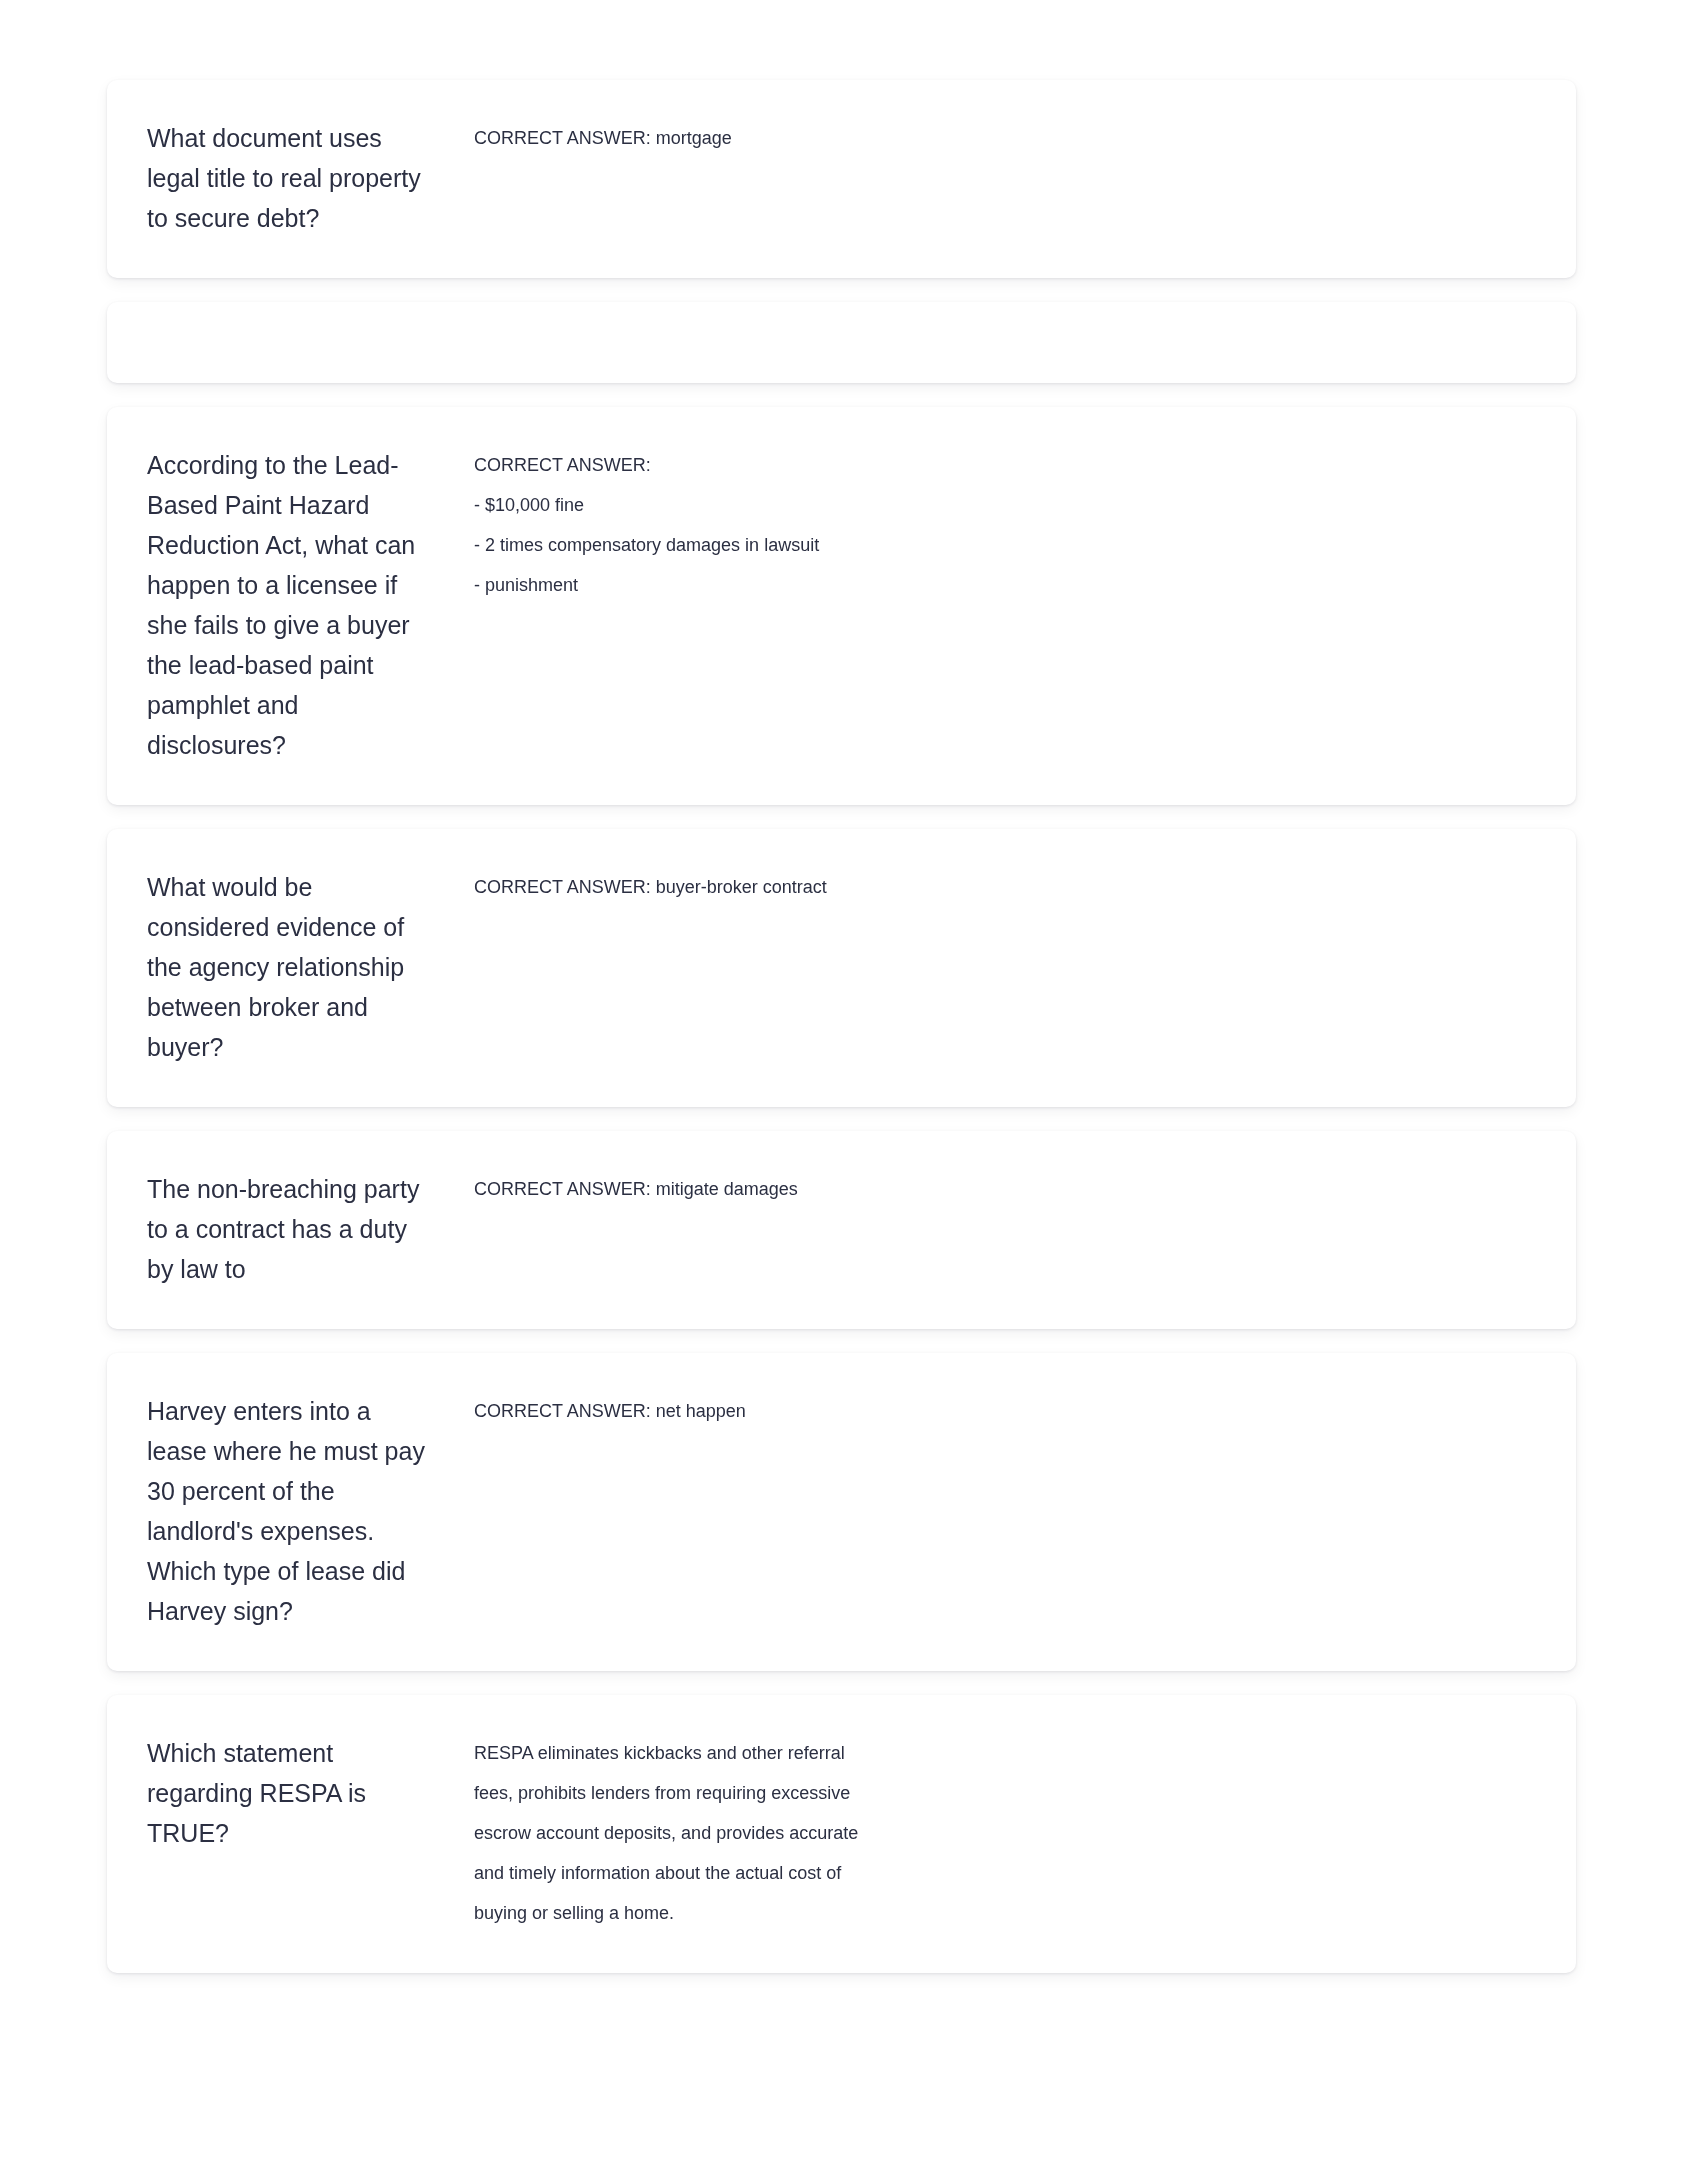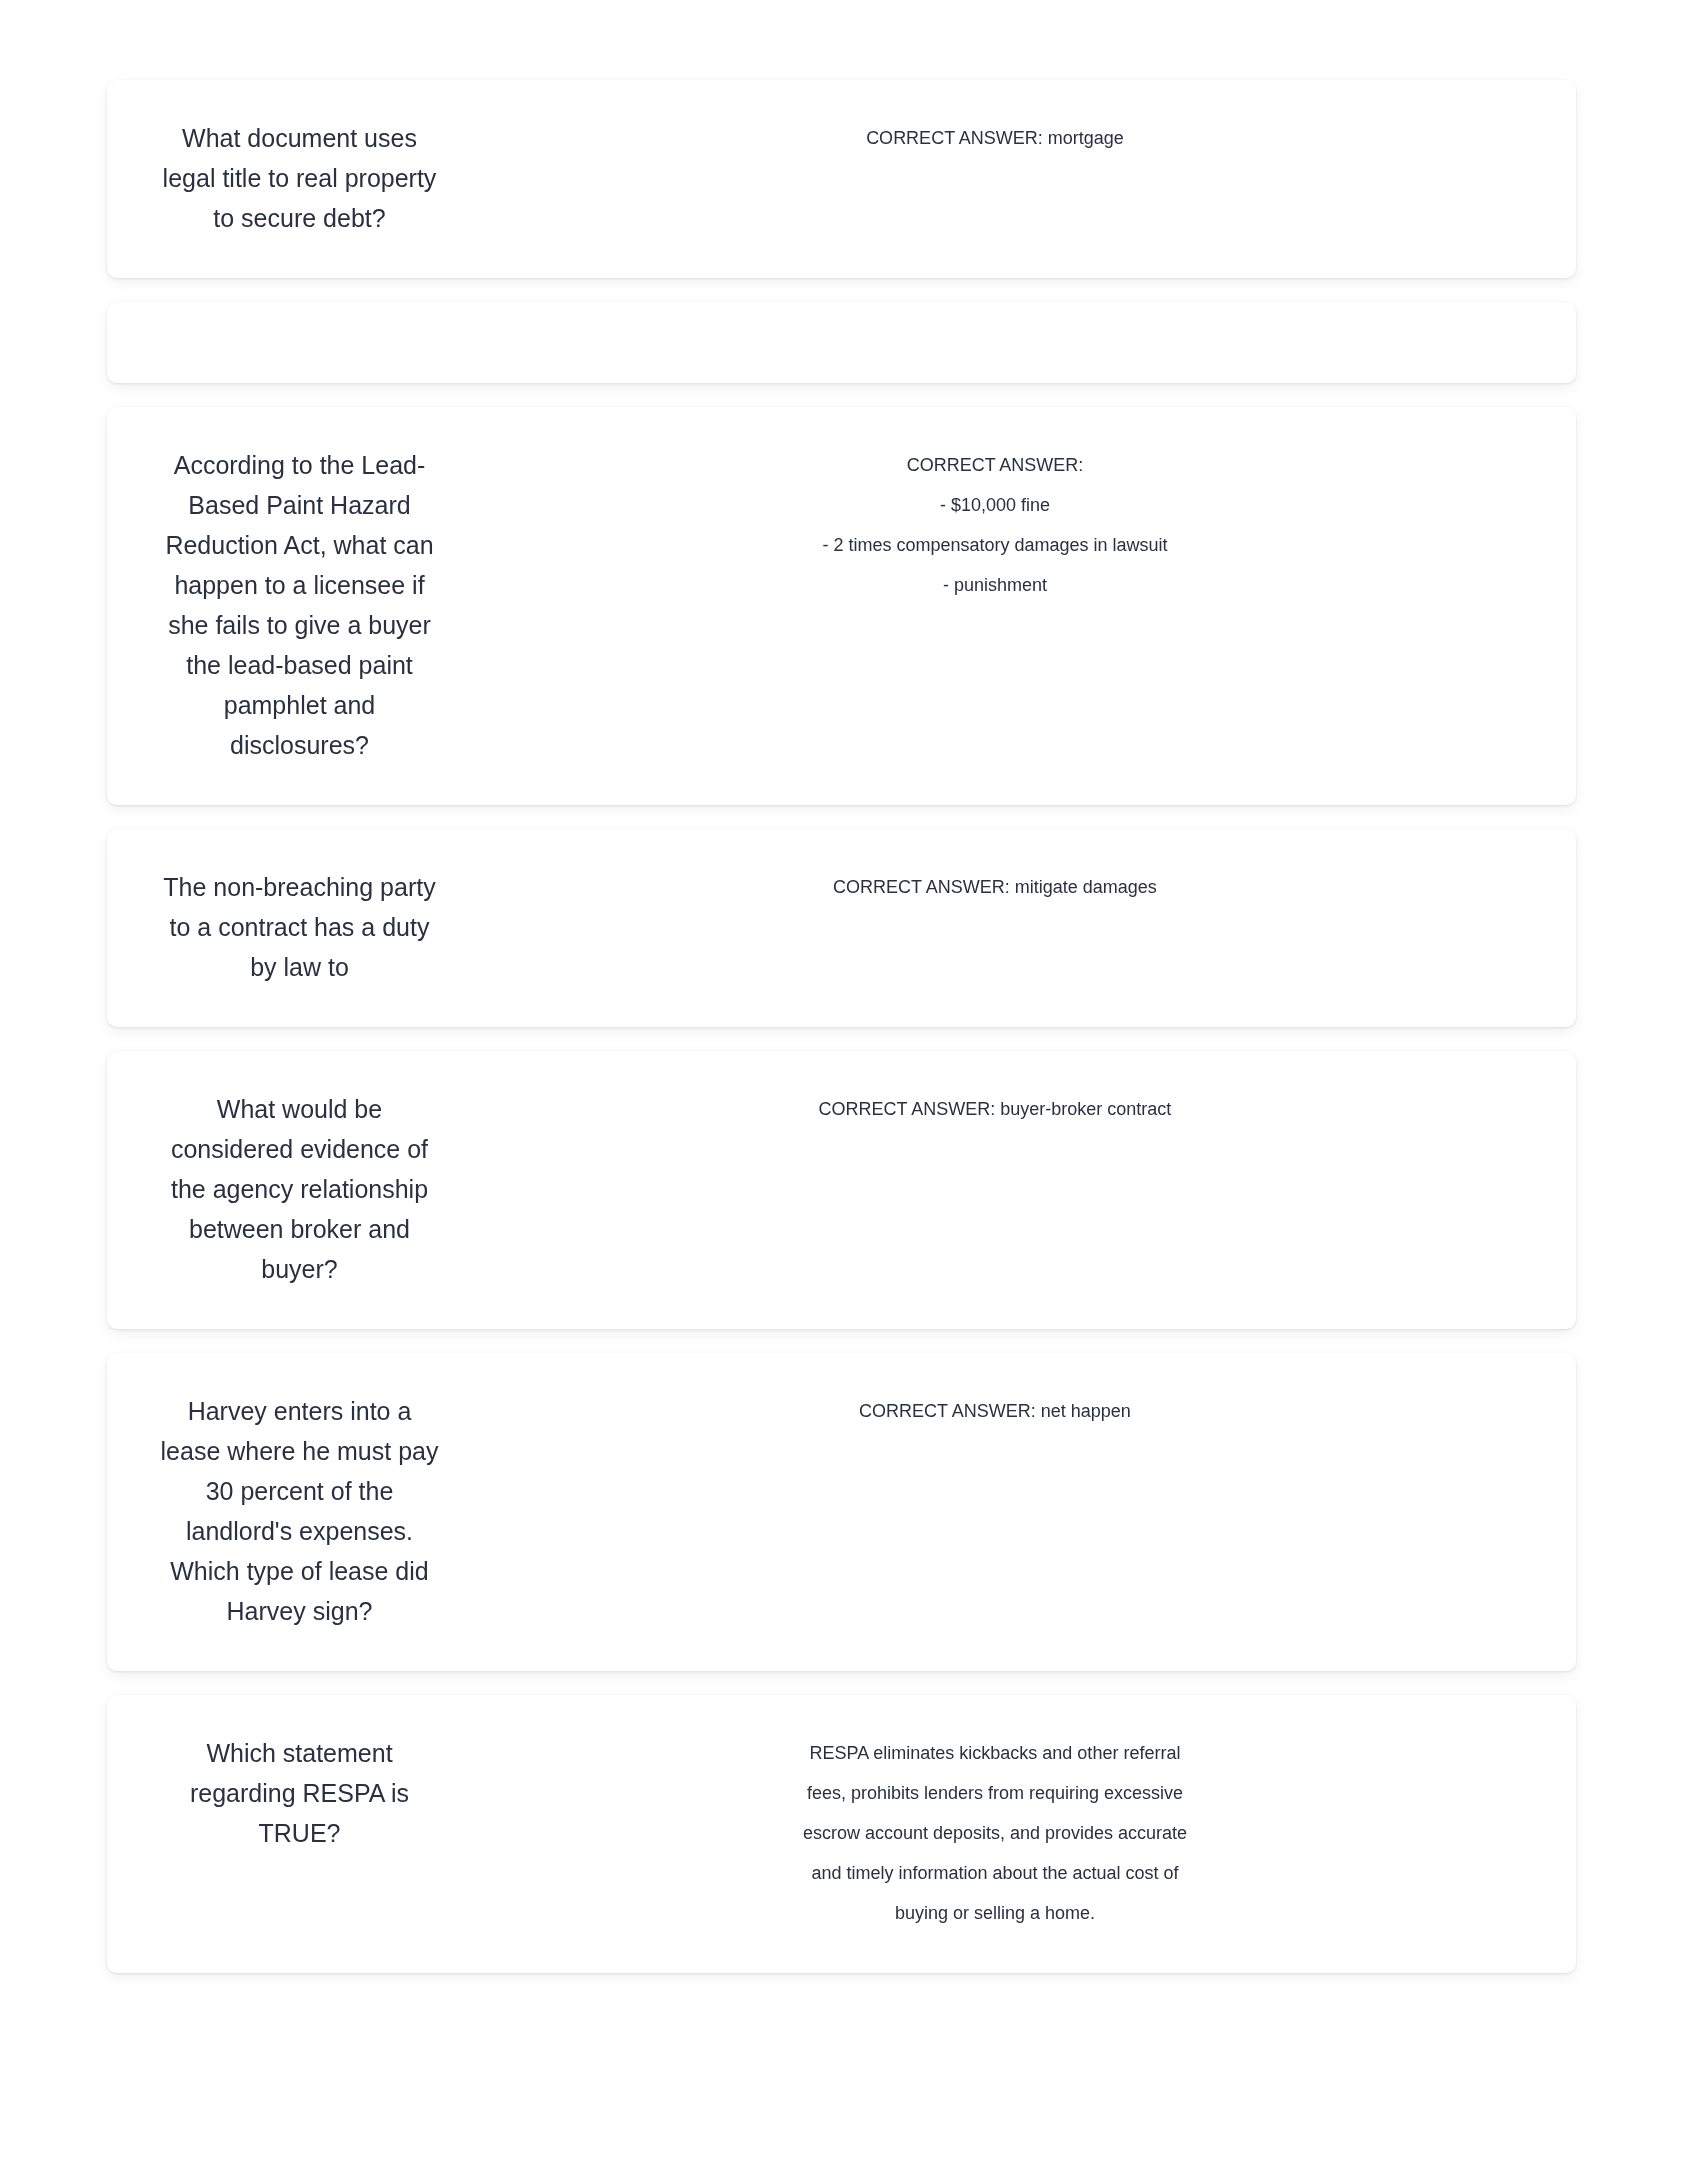--- a/index.html
+++ b/index.html
@@ -33,21 +33,20 @@
     box-sizing: border-box;
     margin-bottom: 24px;
     overflow: hidden;
   }
 
   .card-inner {
     display: flex;
     align-items: flex-start;
     box-sizing: border-box;
     padding: 38px 40px 40px 40px;
-    text-align: center;
   }
 
   .qa-question {
     flex: 0 0 327px;
     width: 327px;
     padding-right: 22px;
     box-sizing: border-box;
     color: #2b2f42;
     font-size: 25px;
     line-height: 40px;
@@ -109,35 +108,35 @@
 disclosures?</div>
       <div class="qa-answer">CORRECT ANSWER:
 - $10,000 fine
 - 2 times compensatory damages in lawsuit
 - punishment</div>
     </div>
   </div>
 
   <div class="card">
     <div class="card-inner">
-      <div class="qa-question">The non-breaching party
-to a contract has a duty
-by law to</div>
-      <div class="qa-answer">CORRECT ANSWER: mitigate damages</div>
-    </div>
-  </div>
-
-  <div class="card">
-    <div class="card-inner">
       <div class="qa-question">What would be
 considered evidence of
 the agency relationship
 between broker and
 buyer?</div>
       <div class="qa-answer">CORRECT ANSWER: buyer-broker contract</div>
+    </div>
+  </div>
+
+  <div class="card">
+    <div class="card-inner">
+      <div class="qa-question">The non-breaching party
+to a contract has a duty
+by law to</div>
+      <div class="qa-answer">CORRECT ANSWER: mitigate damages</div>
     </div>
   </div>
 
   <div class="card">
     <div class="card-inner">
       <div class="qa-question">Harvey enters into a
 lease where he must pay
 30 percent of the
 landlord's expenses.
 Which type of lease did

